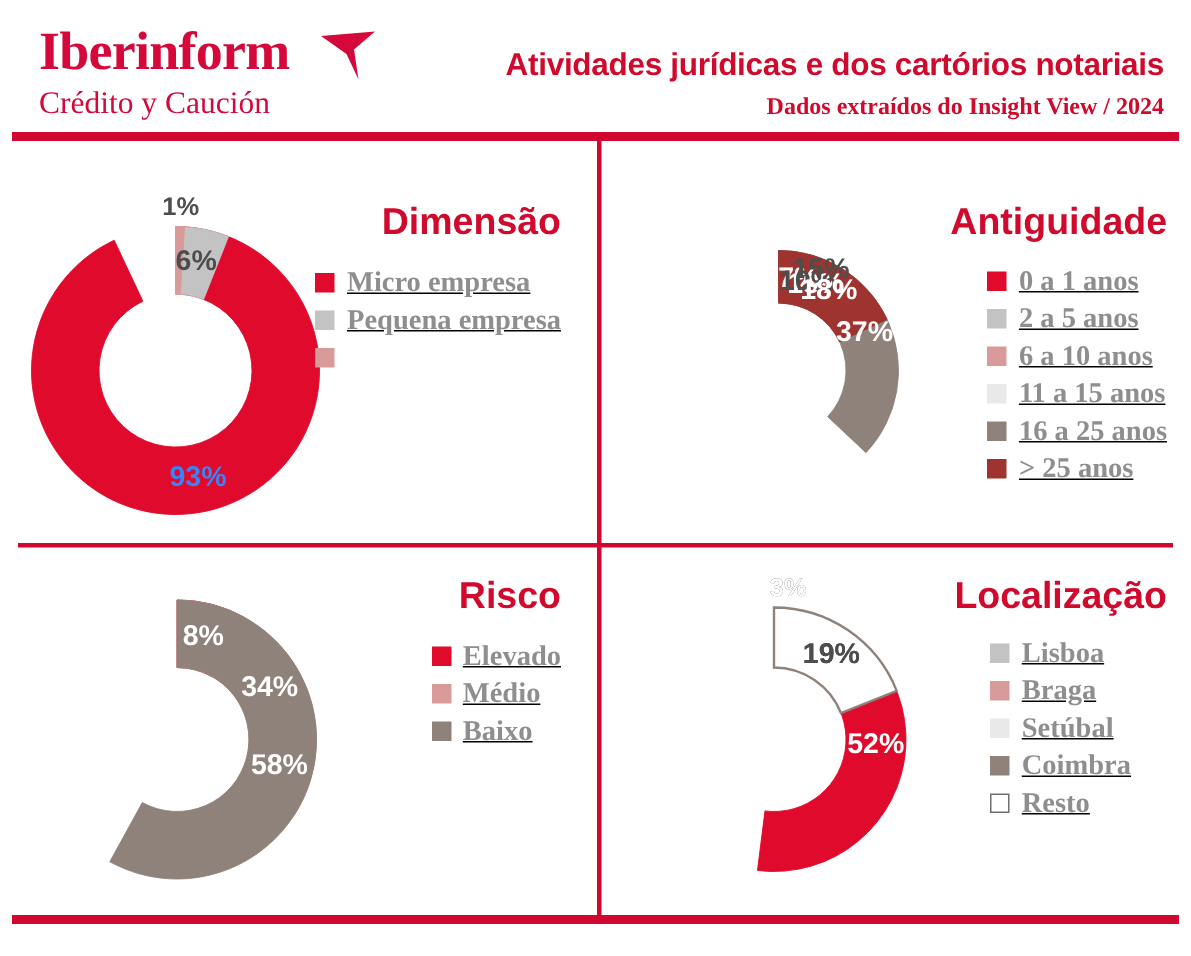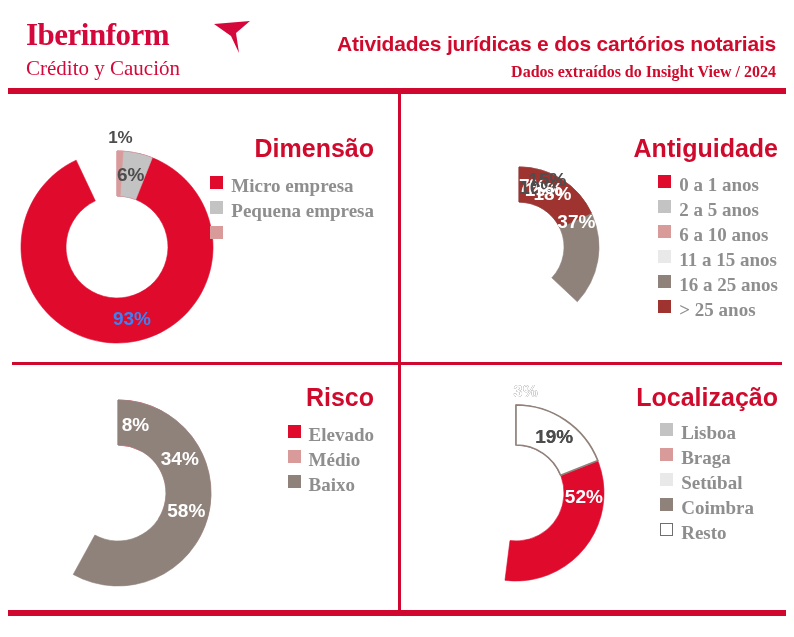--- a/index.html
+++ b/index.html
@@ -5,21 +5,21 @@
 <style>
   html,body{margin:0;padding:0;background:#ffffff;}
   body{width:794px;height:637px;position:relative;overflow:hidden;
        font-family:"Liberation Serif", serif;}
 
   .root{position:absolute;inset:0;background:#fff;}
 
   
   .logo-wrap{position:absolute;left:26px;top:14px;width:230px;height:66px;}
   .logo-name{font-family:"Liberation Serif",serif;font-weight:bold;
-             font-size:31px;line-height:41px;color:#d4083a;letter-spacing:-0.5px;}
+             font-size:36px;line-height:41px;color:#d4083a;letter-spacing:-0.5px;}
   .logo-sub{font-family:"Liberation Serif",serif;font-size:21px;line-height:24px;
             color:#d4083a;letter-spacing:0px;margin-top:1px;}
   .logo-arrow{position:absolute;left:186px;top:6px;width:42px;height:34px;}
 
   .head-title{position:absolute;right:18px;top:32px;text-align:right;
               font-family:"Liberation Sans",sans-serif;font-weight:bold;
               font-size:21px;color:#cf0a2c;letter-spacing:-0.2px;white-space:nowrap;}
   .head-sub{position:absolute;right:18px;top:63px;text-align:right;
             font-family:"Liberation Serif",serif;font-weight:bold;
             font-size:16px;color:#cf0a2c;white-space:nowrap;}
@@ -30,21 +30,21 @@
   .rule-bot{position:absolute;left:8px;top:610px;width:778px;height:6px;background:#d0072f;}
   .rule-vert{position:absolute;left:398px;top:92px;width:3px;height:521px;background:#d0072f;}
 
   
   .quad{position:absolute;}
   .chart-title{position:absolute;font-family:"Liberation Sans",sans-serif;
                font-weight:bold;font-size:25px;color:#cf0a2c;white-space:nowrap;
                text-align:right;}
 
   .legend{position:absolute;}
-  .legend-row{display:flex;margin-bottom:1px;height:24px;}
+  .legend-row{display:flex;align-items:center;margin-bottom:1px;height:24px;text-decoration:underline;}
   .swatch{width:13px;height:13px;margin-right:8px;flex:none;box-sizing:border-box;}
   .legend-label{font-family:"Liberation Serif",serif;font-weight:bold;
                 font-size:19px;color:#8e8e8e;white-space:nowrap;line-height:19px;}
 
   .donut{position:absolute;}
   .donut svg{display:block;}
 
   .pct{position:absolute;font-family:"Liberation Sans",sans-serif;font-weight:bold;
        font-size:19px;white-space:nowrap;transform:translate(-50%,-50%);}
   .pct.small{font-size:17px;}

